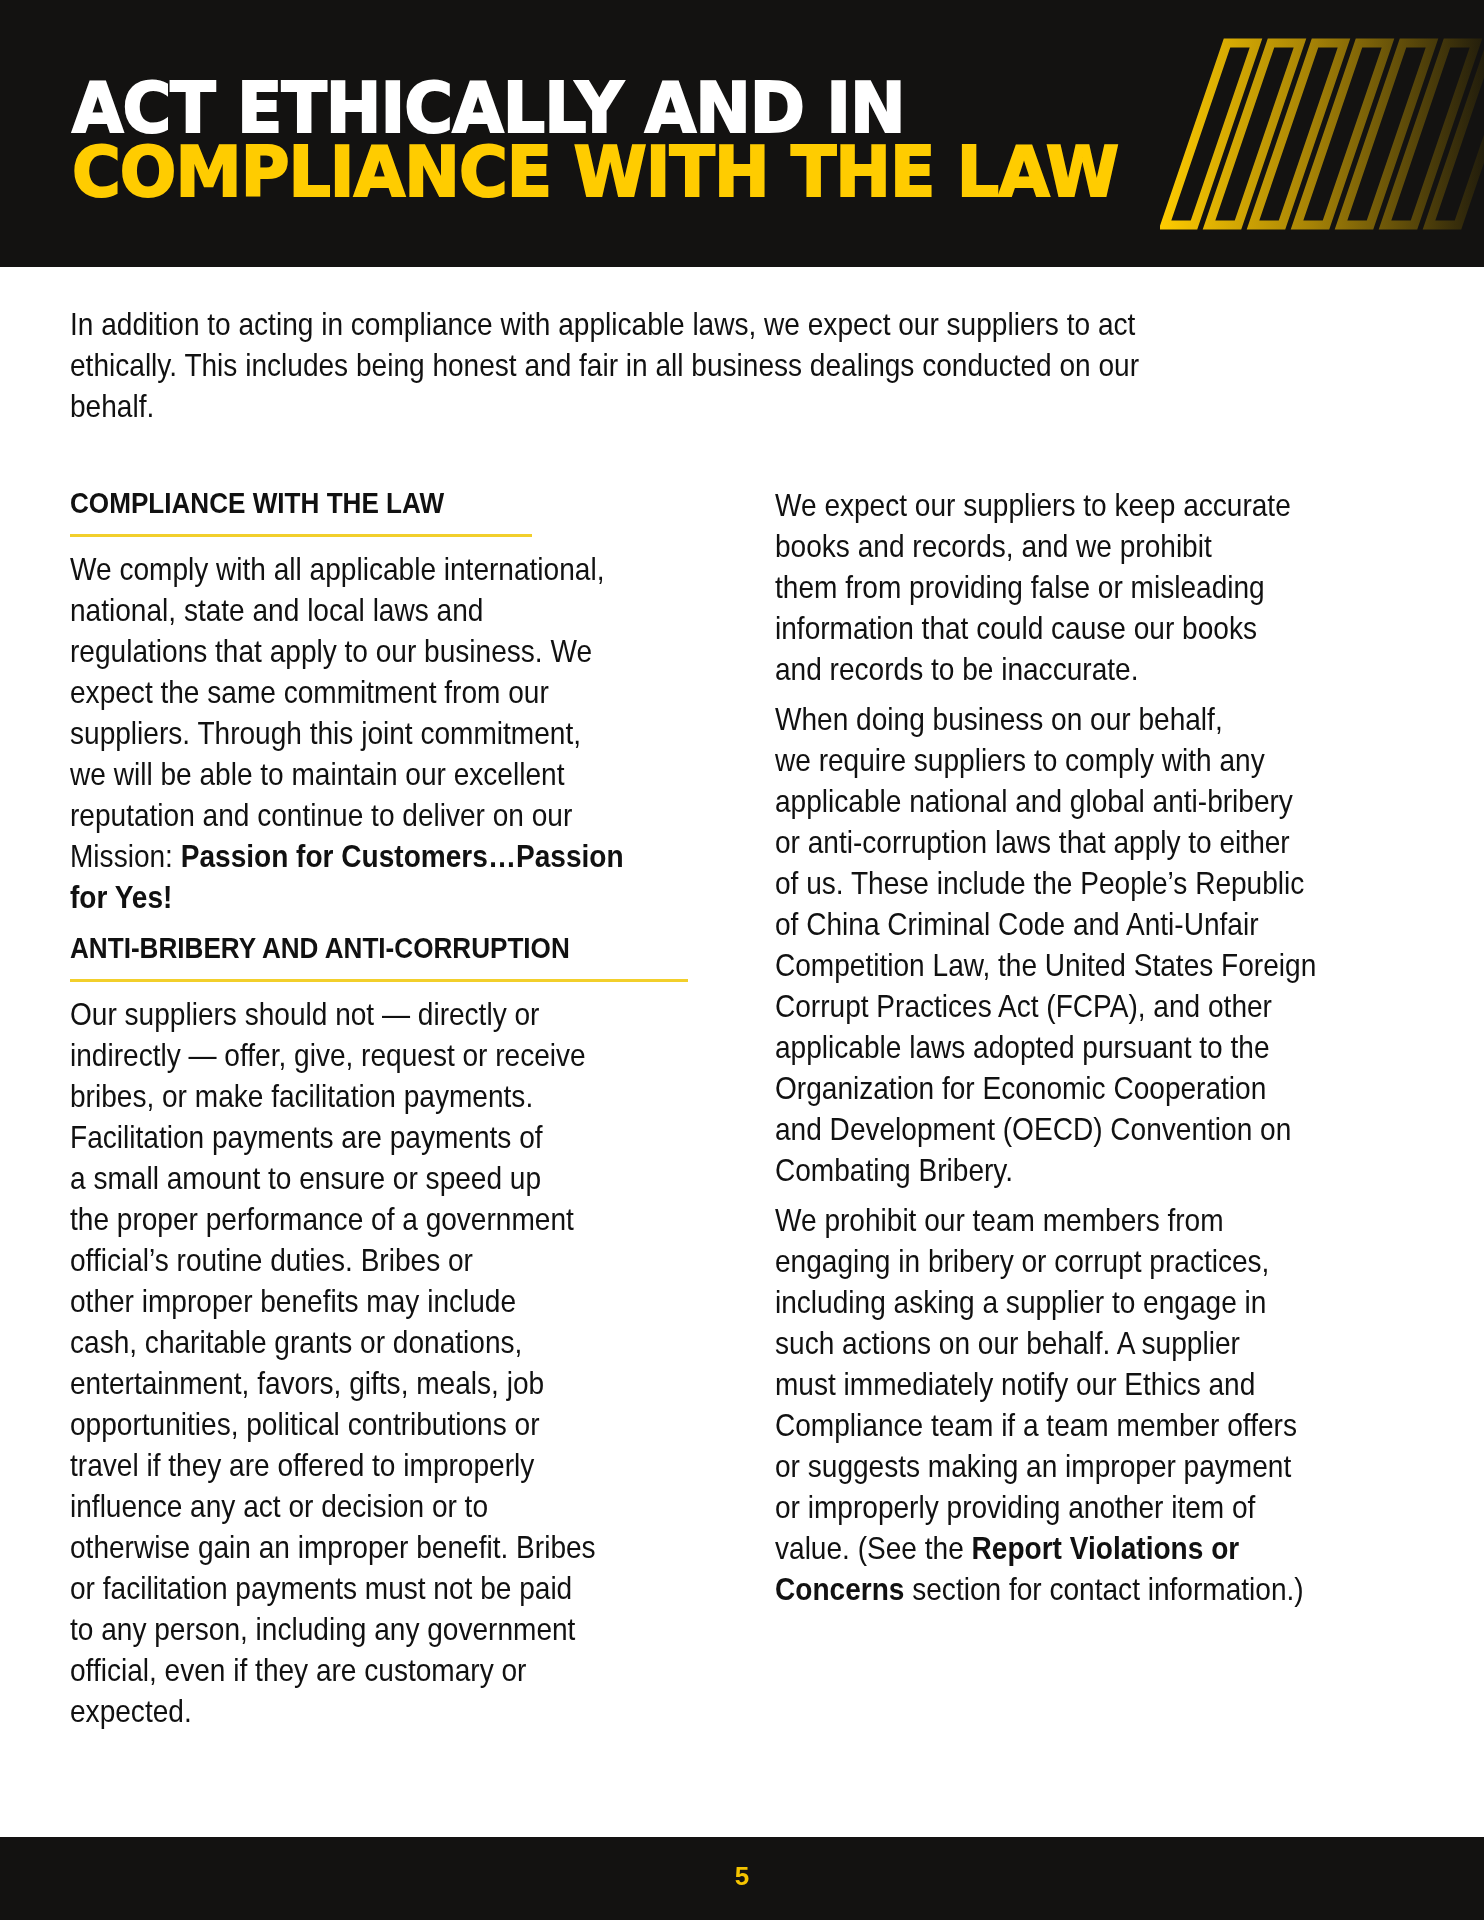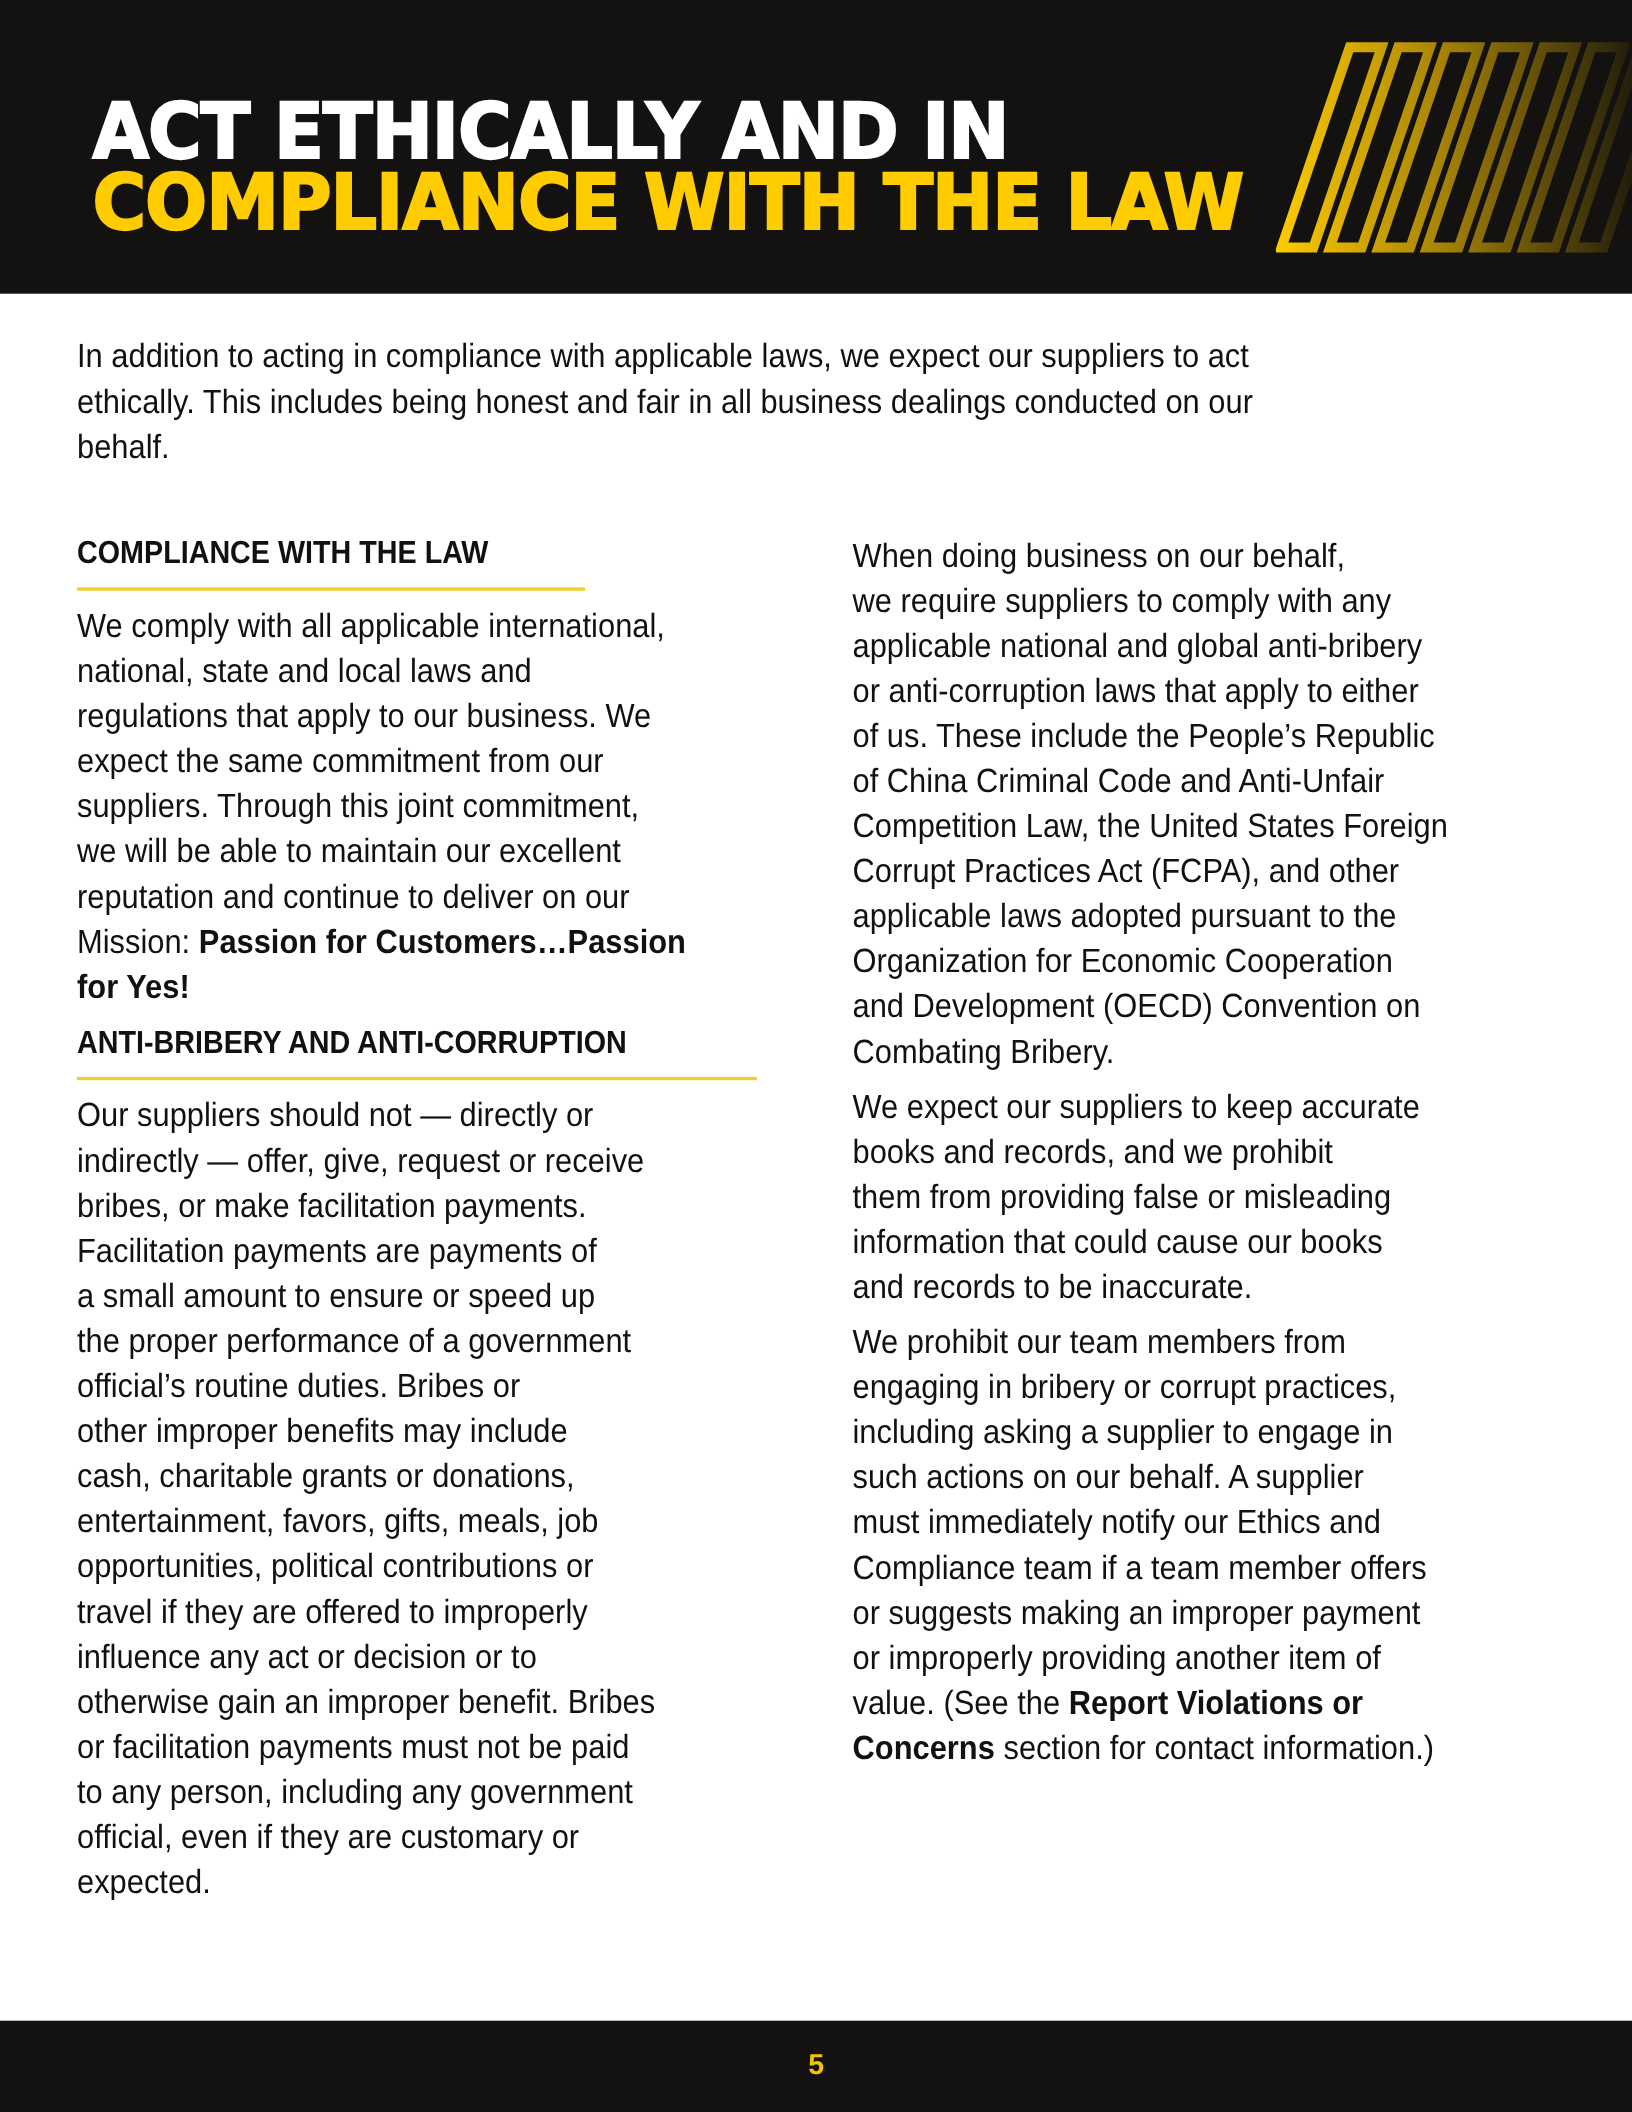--- a/index.html
+++ b/index.html
@@ -1,19 +1,19 @@
 <!DOCTYPE html>
 <html><head>
 <meta charset="utf-8">
 <style>
   html, body { margin:0; padding:0; }
   body { width:1484px; height:1920px; position:relative; background:#ffffff; overflow:hidden;
          font-family:"Liberation Sans", sans-serif; color:#111111; }
   .header { position:absolute; left:0; top:0; width:1484px; height:267px; background:#131211; overflow:hidden; }
-  .title { position:absolute; left:68px; top:72px; margin:16px; font-family:"DejaVu Sans", sans-serif;
+  .title { position:absolute; left:68px; top:72px; margin:4px; font-family:"DejaVu Sans", sans-serif;
            font-weight:900; font-size:70px; line-height:64px; letter-spacing:-1px; }
   .title .l1 { display:block; color:#ffffff; transform:scaleX(0.95); transform-origin:left; -webkit-text-stroke:2px #ffffff; }
   .title .l2 { display:block; color:#ffcc00; transform:scaleX(0.95); transform-origin:left; -webkit-text-stroke:2px #ffcc00; }
   .stripes { position:absolute; left:1160px; top:38px; }
   .intro { position:absolute; left:70px; top:304px; width:1350px; }
   .line { display:block; white-space:nowrap; font-size:30.5px; line-height:41px; transform:scaleX(0.92); transform-origin:left; }
   .col { position:absolute; width:650px; }
   .col-left { left:70px; top:485px; }
   .col-right { left:775px; top:485px; }
   .sec-head { margin:0; font-size:29px; font-weight:bold; line-height:36px; white-space:nowrap;
@@ -97,39 +97,39 @@
       <span class="line">or facilitation payments must not be paid</span>
       <span class="line">to any person, including any government</span>
       <span class="line">official, even if they are customary or</span>
       <span class="line">expected.</span>
     </div>
   </section>
 </div>
 
 <div class="col col-right">
   <div class="para">
+    <span class="line">We expect our suppliers to keep accurate</span>
+    <span class="line">books and records, and we prohibit</span>
+    <span class="line">them from providing false or misleading</span>
+    <span class="line">information that could cause our books</span>
+    <span class="line">and records to be inaccurate.</span>
+  </div>
+  <div class="para">
     <span class="line">When doing business on our behalf,</span>
     <span class="line">we require suppliers to comply with any</span>
     <span class="line">applicable national and global anti-bribery</span>
     <span class="line">or anti-corruption laws that apply to either</span>
     <span class="line">of us. These include the People’s Republic</span>
     <span class="line">of China Criminal Code and Anti-Unfair</span>
     <span class="line">Competition Law, the United States Foreign</span>
     <span class="line">Corrupt Practices Act (FCPA), and other</span>
     <span class="line">applicable laws adopted pursuant to the</span>
     <span class="line">Organization for Economic Cooperation</span>
     <span class="line">and Development (OECD) Convention on</span>
     <span class="line">Combating Bribery.</span>
-  </div>
-  <div class="para">
-    <span class="line">We expect our suppliers to keep accurate</span>
-    <span class="line">books and records, and we prohibit</span>
-    <span class="line">them from providing false or misleading</span>
-    <span class="line">information that could cause our books</span>
-    <span class="line">and records to be inaccurate.</span>
   </div>
   <div class="para">
     <span class="line">We prohibit our team members from</span>
     <span class="line">engaging in bribery or corrupt practices,</span>
     <span class="line">including asking a supplier to engage in</span>
     <span class="line">such actions on our behalf. A supplier</span>
     <span class="line">must immediately notify our Ethics and</span>
     <span class="line">Compliance team if a team member offers</span>
     <span class="line">or suggests making an improper payment</span>
     <span class="line">or improperly providing another item of</span>

